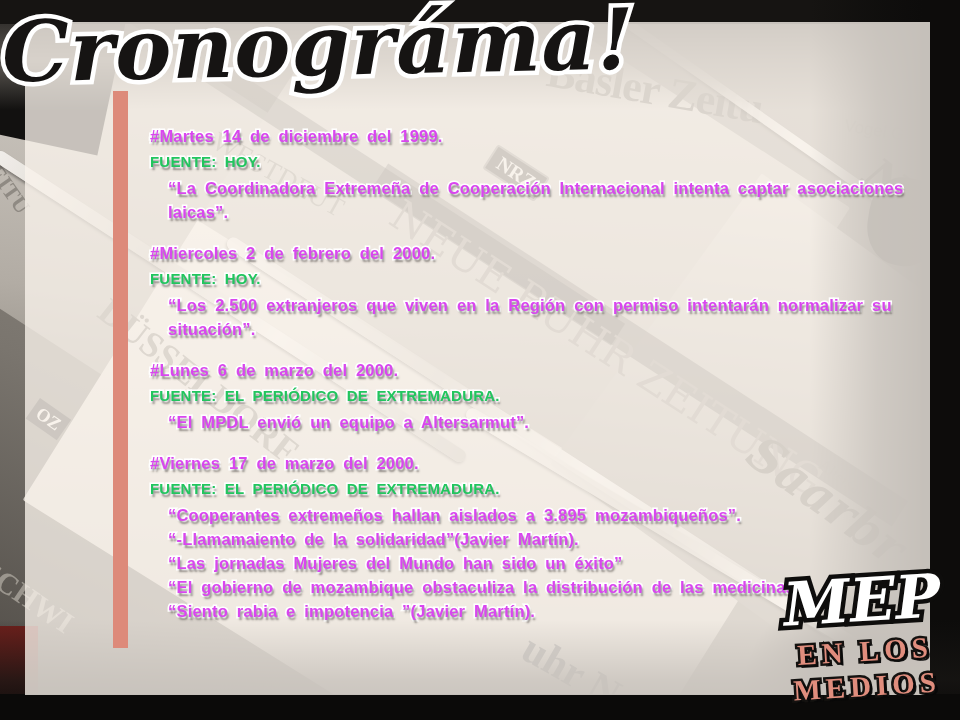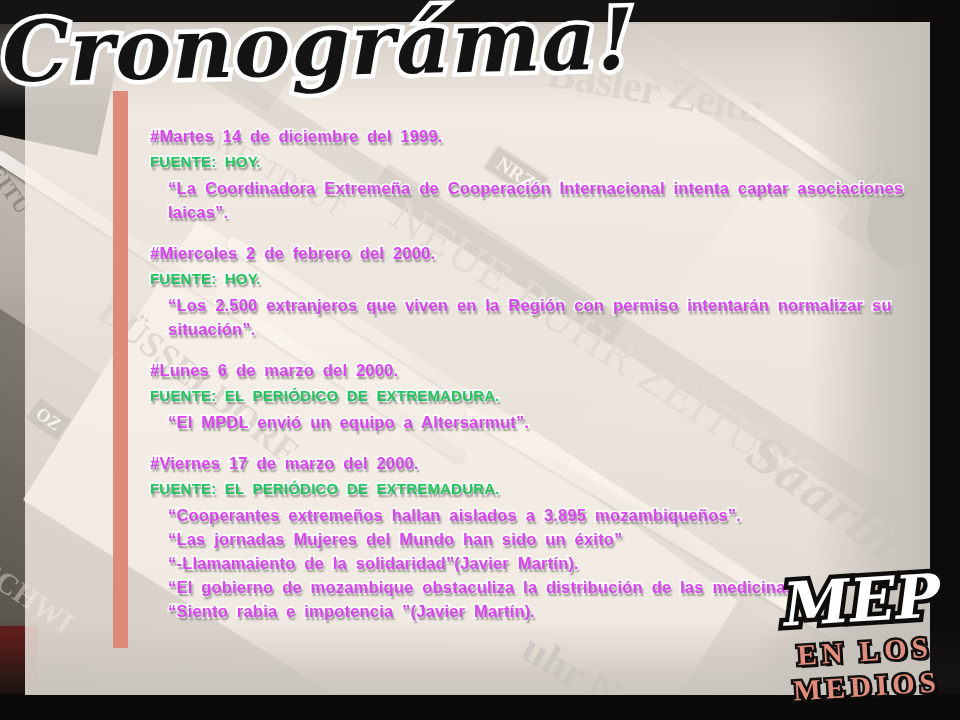--- a/index.html
+++ b/index.html
@@ -174,22 +174,22 @@
     <section class="entry">
       <div class="txt date">#Lunes 6 de marzo del 2000.</div>
       <div class="txt source">FUENTE: EL PERIÓDICO DE EXTREMADURA.</div>
       <div class="txt quote">“El MPDL envió un equipo a Altersarmut”.</div>
     </section>
 
     <section class="entry">
       <div class="txt date">#Viernes 17 de marzo del 2000.</div>
       <div class="txt source">FUENTE: EL PERIÓDICO DE EXTREMADURA.</div>
       <div class="txt quote">“Cooperantes extremeños hallan aislados a 3.895 mozambiqueños”.</div>
+      <div class="txt quote">“-Llamamaiento de la solidaridad”(Javier Martín).</div>
       <div class="txt quote">“Las jornadas Mujeres del Mundo  han sido un éxito”</div>
-      <div class="txt quote">“-Llamamaiento de la solidaridad”(Javier Martín).</div>
       <div class="txt quote">“El gobierno de mozambique obstaculiza la distribución de las medicinas”</div>
       <div class="txt quote">“Siento rabia e impotencia ”(Javier Martín).</div>
     </section>
 
   </div>
 
   <div class="logo">
     <div class="logo-mep">MEP</div>
     <div class="logo-sub">EN LOS</div>
     <div class="logo-sub">MEDIOS</div>

